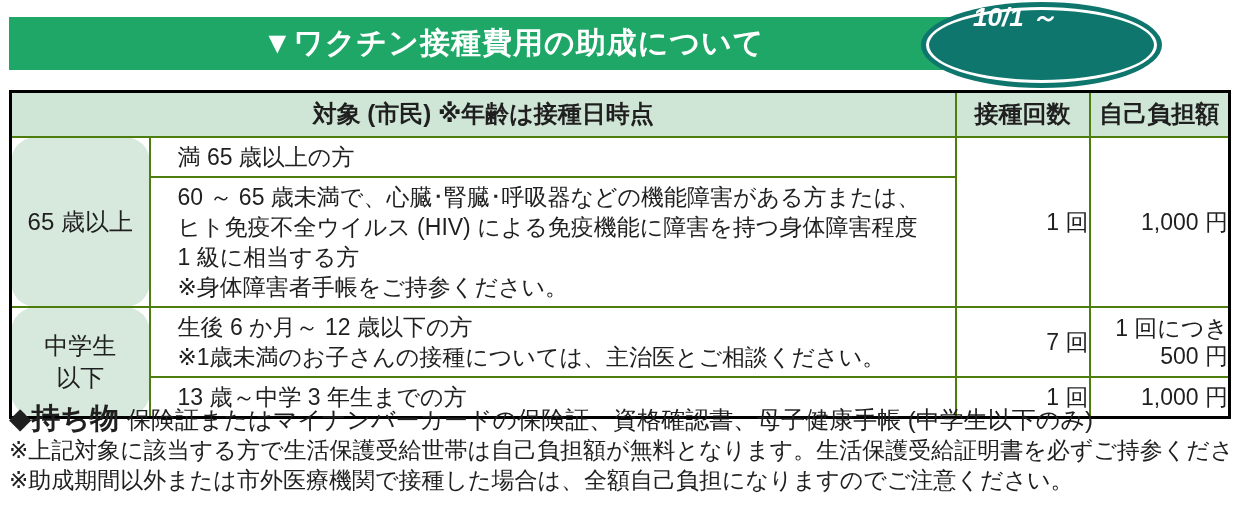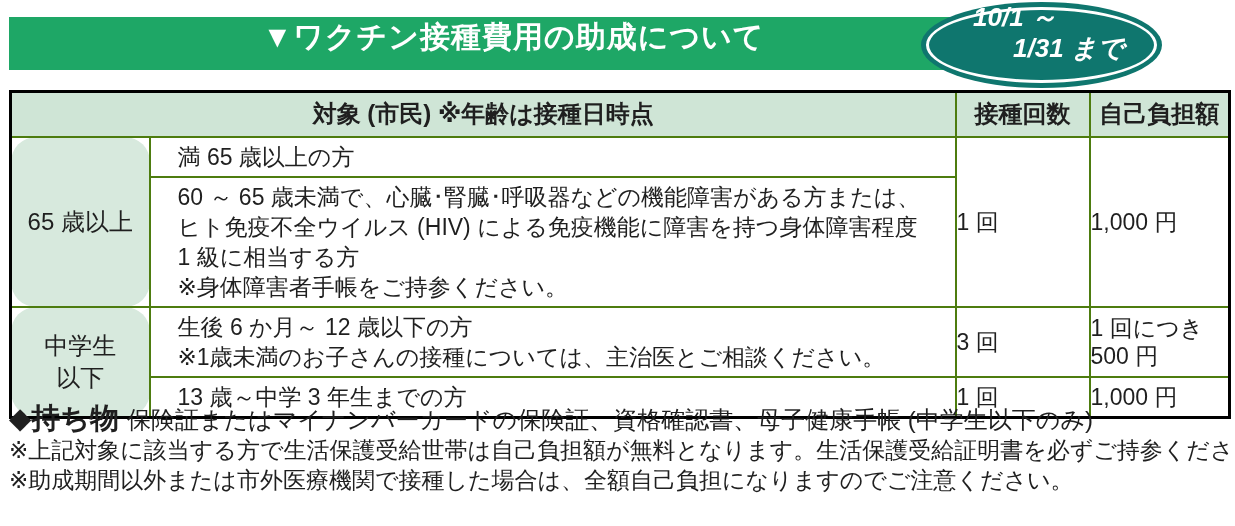--- a/index.html
+++ b/index.html
@@ -16,20 +16,21 @@
     overflow: hidden;
   }
 
   
   .band {
     position: absolute;
     left: 9px; top: 17px;
     width: 1009px; height: 53px;
     background: #1ea766;
     display: flex;
+    align-items: center;
     justify-content: center;
   }
   .band-title {
     color: #ffffff;
     font-size: 30px;
     font-weight: bold;
     letter-spacing: 1px;
     white-space: nowrap;
   }
 
@@ -93,21 +94,21 @@
     white-space: pre-line;
     border-radius: 25px;
   }
   td.desc {
     padding: 4px 8px 4px 27px;
     line-height: 30px;
     white-space: pre-line;
     text-align: left;
   }
   td.num {
-    text-align: left;
+    text-align: right;
     line-height: 28px;
     white-space: pre-line;
   }
   tr.r-1a { height: 40px; }
   tr.r-1b { height: 123px; }
   tr.r-2a { height: 62px; }
   tr.r-2b { height: 37px; }
 
   
   .notes {
@@ -138,21 +139,20 @@
 
 <div id="page">
 
   <div class="band">
     <div class="band-title">▼ワクチン接種費用の助成について</div>
   </div>
 
   <div class="badge">
     <div class="badge-ring"></div>
     <div class="badge-line badge-line1">10/1 ～</div>
-    <div class="badge-line badge-line2">1/31 まで</div>
   </div>
 
   <table class="subsidy">
     <colgroup>
       <col style="width:139px">
       <col style="width:806px">
       <col style="width:134px">
       <col style="width:140px">
     </colgroup>
     <tbody>
@@ -171,21 +171,21 @@
         <td class="desc">60 ～ 65 歳未満で、心臓･腎臓･呼吸器などの機能障害がある方または、
 ヒト免疫不全ウイルス (HIV) による免疫機能に障害を持つ身体障害程度
 1 級に相当する方
 ※身体障害者手帳をご持参ください。</td>
       </tr>
       <tr class="r-2a">
         <td class="grp" rowspan="2">中学生
 以下</td>
         <td class="desc">生後 6 か月～ 12 歳以下の方
 ※1歳未満のお子さんの接種については、主治医とご相談ください。</td>
-        <td class="num">3 回</td>
+        <td class="num">7 回</td>
         <td class="num">1 回につき
 500 円</td>
       </tr>
       <tr class="r-2b">
         <td class="desc">13 歳～中学 3 年生までの方</td>
         <td class="num">1 回</td>
         <td class="num">1,000 円</td>
       </tr>
     </tbody>
   </table>

